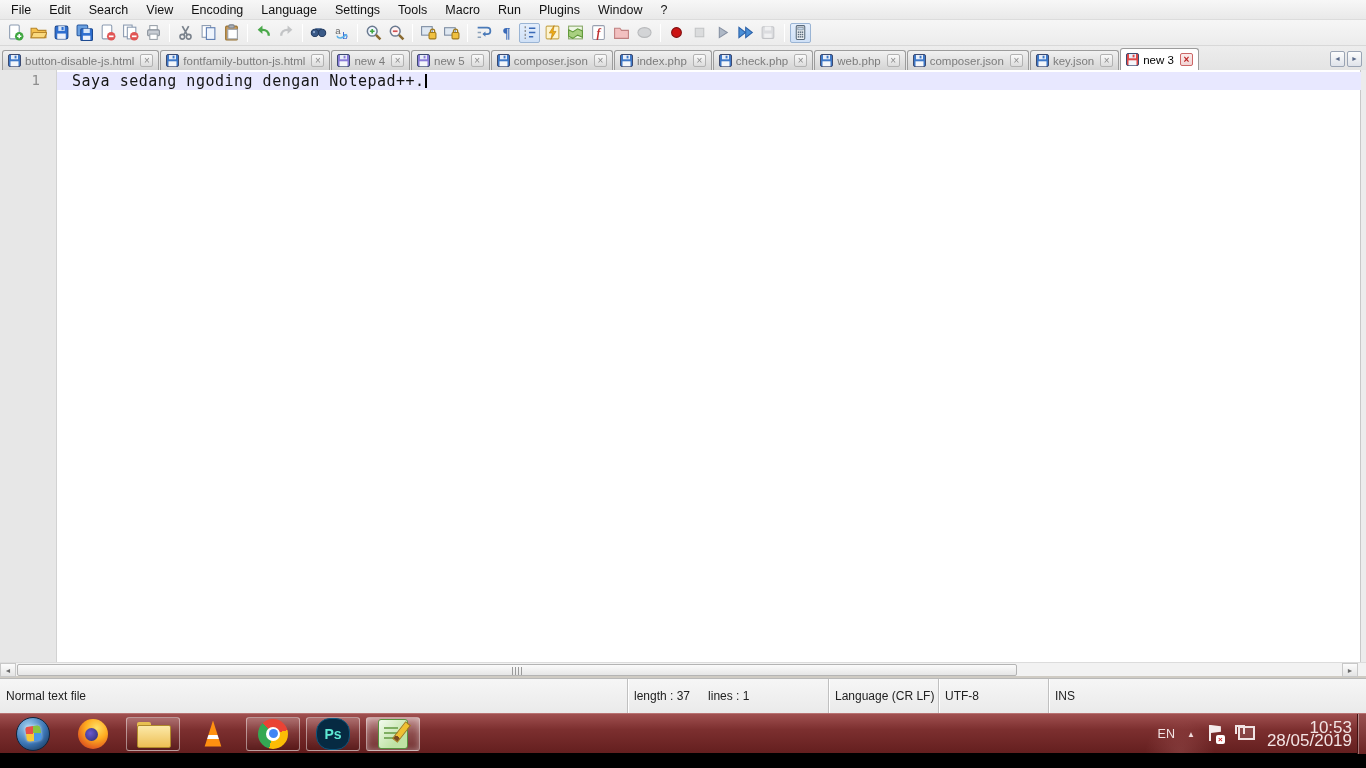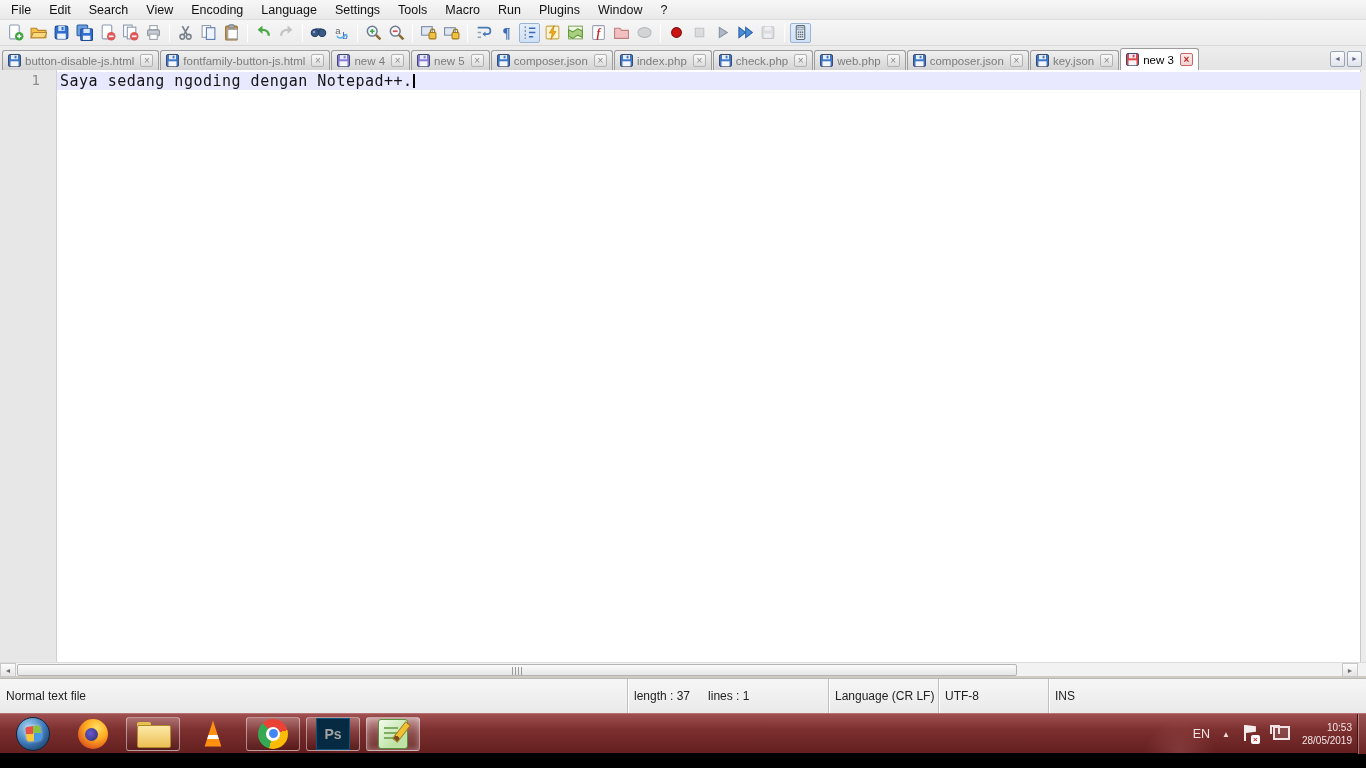--- a/index.html
+++ b/index.html
@@ -50,21 +50,21 @@
   .tab.active .tab-close { border-color:#c66; background:linear-gradient(#fbecec,#f2d4d4); color:#b22; font-weight:bold; }
   .tab-scroll { position:absolute; right:4px; top:5px; display:flex; gap:2px; }
   .tab-scroll-btn { width:15px; height:16px; border:1px solid #9aa4b4; border-radius:2px; background:linear-gradient(#fdfdfd,#dfe3ea);
     font-size:7px; line-height:14px; text-align:center; color:#5a6a8a; }
 
   
   .editor { flex:0 0 592px; display:flex; background:#fff; border-right:5px solid #ececec; box-shadow:inset -1px 0 #c8c8c8; overflow:hidden; }
   .gutter { width:57px; background:#e7e7e7; border-right:1px solid #d2d2d2; color:#8e8e8e;
     font-family:"DejaVu Sans Mono",monospace; font-size:14px; text-align:right; padding:2px 16px 0 0; }
   .text-area { flex:1; padding-top:2px; font-family:"DejaVu Sans Mono",monospace; font-size:15px; color:#151515; }
-  .code-line { height:18px; line-height:18px; background:#e8e8ff; padding-left:3px; letter-spacing:0.5px; white-space:pre; }
+  .code-line { height:18px; line-height:18px; background:#e8e8ff; padding-left:15px; letter-spacing:0.5px; white-space:pre; }
   .caret { display:inline-block; width:2px; height:14px; background:#000; vertical-align:-2px; }
 
   
   .hscroll { height:16px; background:#f2f2f2; border-top:1px solid #dcdcdc; border-bottom:2px solid #cfcbc3; display:flex; align-items:center; position:relative; }
   .hs-arrow { width:16px; height:14px; text-align:center; font-size:7px; line-height:13px; color:#6a6a6a; background:linear-gradient(#fcfcfc,#e4e4e4); border:1px solid #c8c8c8; }
   .hs-arrow.right { position:absolute; right:8px; }
   .hs-thumb { position:absolute; left:17px; width:1000px; height:12px; top:1px; border:1px solid #b4b4b4; border-radius:2px; background:linear-gradient(#fbfbfb,#e6e6e6); }
   .hs-grip { position:absolute; left:50%; top:2px; transform:translateX(-50%); width:10px; height:8px;
     background:repeating-linear-gradient(90deg,#9a9a9a 0 1px,transparent 1px 3px); }
 
@@ -98,39 +98,39 @@
   .explorer-logo { width:32px; height:24px; position:relative; }
   .explorer-logo::before { content:""; position:absolute; left:0; top:0; width:14px; height:6px; background:#e8c050; border-radius:2px 2px 0 0; }
   .explorer-logo::after { content:""; position:absolute; left:0; top:3px; width:32px; height:21px; border-radius:2px;
     background:linear-gradient(#fce9a8,#edbf55); border:1px solid #b08a2a; }
   .vlc-logo { width:26px; height:26px; clip-path:polygon(50% 0, 82% 100%, 18% 100%);
     background:linear-gradient(180deg,#ff9010 0 52%, #fff 52% 68%, #ff9010 68%); }
   .chrome-logo { width:30px; height:30px; border-radius:50%; position:relative;
     background:conic-gradient(from -45deg, #ea4335 0 120deg, #fbbc05 0 240deg, #34a853 0 360deg); }
   .chrome-logo::before { content:""; position:absolute; left:8px; top:8px; width:14px; height:14px; border-radius:50%; background:#fff; }
   .chrome-logo::after { content:""; position:absolute; left:10.5px; top:10.5px; width:9px; height:9px; border-radius:50%; background:#4285f4; }
-  .ps-logo { width:34px; height:32px; background:#062a42; border:1px solid #0d557c; border-radius:0;
-    color:#a3a3a3; font-weight:bold; font-size:14px; display:flex; align-items:center; justify-content:center; }
+  .ps-logo { width:34px; height:32px; background:#062a42; border:1px solid #0d557c; border-radius:14px;
+    color:#5eead4; font-weight:bold; font-size:14px; display:flex; align-items:center; justify-content:center; }
   .npp-logo { width:30px; height:30px; border:1px solid #58923f; border-radius:3px; position:relative;
     background:linear-gradient(135deg,#f4fbf0,#bfe3a4 70%); }
   .npp-logo::before { content:""; position:absolute; left:5px; top:7px; width:14px; height:14px;
     background:repeating-linear-gradient(#7fae62 0 2px, transparent 2px 5px); }
   .npp-logo::after { content:""; position:absolute; right:2px; top:1px; width:5px; height:20px; background:linear-gradient(#f0c030 0 80%, #7a4a20 80%); border:1px solid #a87818; transform:rotate(38deg); }
 
   .tray { position:absolute; right:14px; top:0; height:40px; display:flex; align-items:center; gap:12px; color:#f3e4e4; }
   .tray-lang { font-size:12.5px; }
   .tray-chevron { font-size:8px; color:#f0dcdc; }
   .flag-wrap { position:relative; width:16px; height:18px; }
   .flag-shape { position:absolute; left:2px; top:0; width:2px; height:16px; background:#f4ecec; }
   .flag-shape::before { content:""; position:absolute; left:2px; top:0; width:10px; height:8px; background:#f4ecec; clip-path:polygon(0 0, 100% 15%, 100% 85%, 0 100%); }
   .flag-x { position:absolute; right:-2px; bottom:-1px; width:9px; height:9px; background:#fff; border-radius:2px; color:#d02020; font-size:8px; font-weight:bold; line-height:9px; text-align:center; }
   .net-wrap { position:relative; width:20px; height:18px; }
   .net-wrap::before { content:""; position:absolute; right:0; bottom:3px; width:13px; height:10px; border:2px solid #f0e4e4; background:rgba(255,255,255,.12); }
   .net-wrap::after { content:""; position:absolute; left:0; top:0; width:6px; height:7px; border:2px solid #f0e4e4; border-bottom:none; }
-  .tray-clock { text-align:right; font-size:10px; line-height:13px; }
+  .tray-clock { text-align:right; font-size:17px; line-height:13px; }
   .show-desktop { position:absolute; right:0; top:0; width:9px; height:40px; border-left:1px solid #401010; box-shadow:inset 1px 0 rgba(255,255,255,.35);
     background:linear-gradient(#985050,#6a2424); }
 </style>
 </head>
 <body>
 
 <div class="screen">
 
 
   <div class="menubar" id="menubar">

